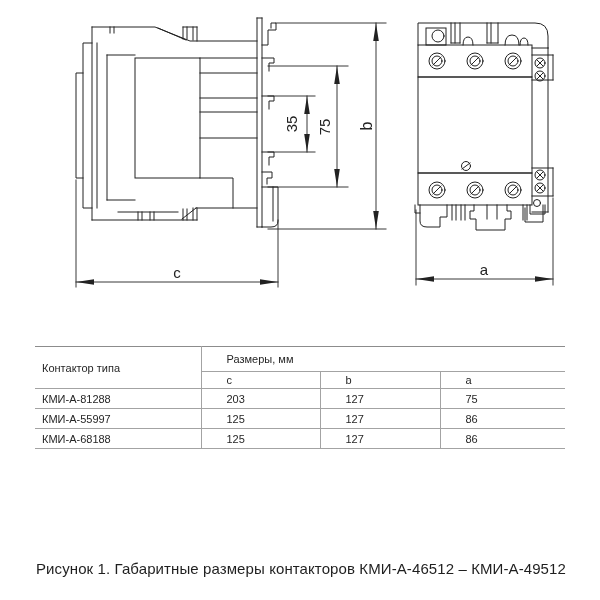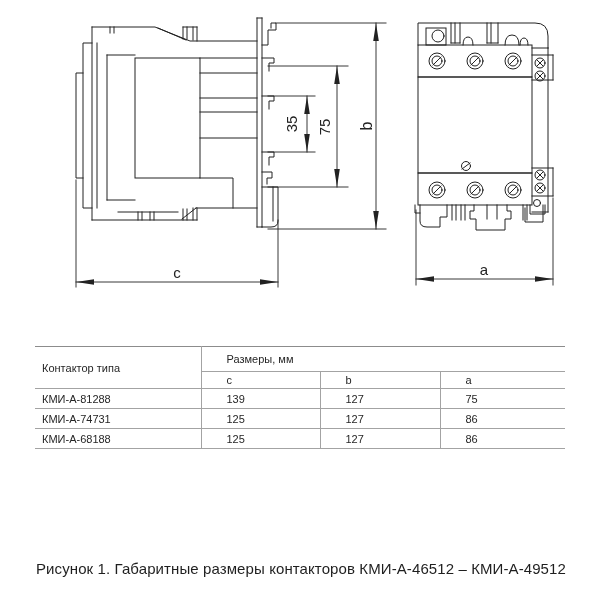--- a/index.html
+++ b/index.html
@@ -195,26 +195,26 @@
       <td rowspan="2">Контактор типа</td>
       <td colspan="3" class="vl">Размеры, мм</td>
     </tr>
     <tr class="h2">
       <td class="vl">c</td>
       <td class="vl">b</td>
       <td class="vl">a</td>
     </tr>
     <tr class="data">
       <td>КМИ-А-81288</td>
-      <td class="vl">139</td>
+      <td class="vl">203</td>
       <td class="vl">127</td>
       <td class="vl">75</td>
     </tr>
     <tr class="data">
-      <td>КМИ-А-74731</td>
+      <td>КМИ-А-55997</td>
       <td class="vl">125</td>
       <td class="vl">127</td>
       <td class="vl">86</td>
     </tr>
     <tr class="data">
       <td>КМИ-А-68188</td>
       <td class="vl">125</td>
       <td class="vl">127</td>
       <td class="vl">86</td>
     </tr>

